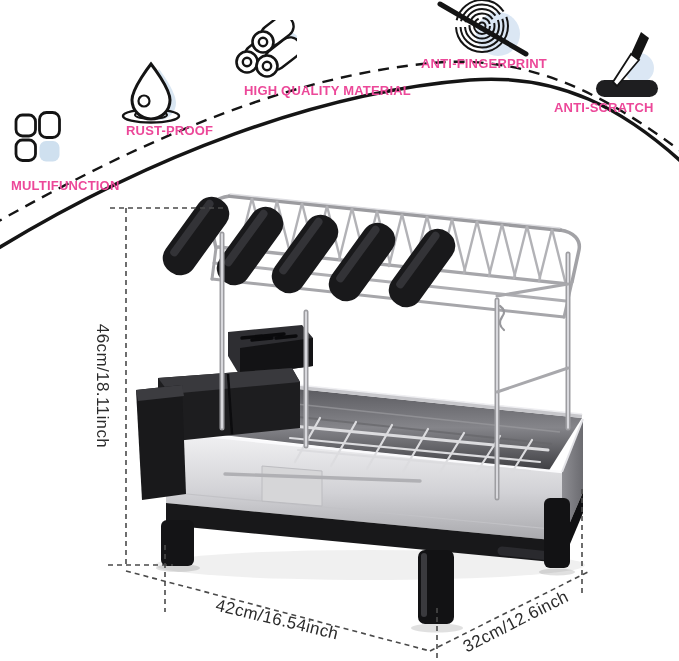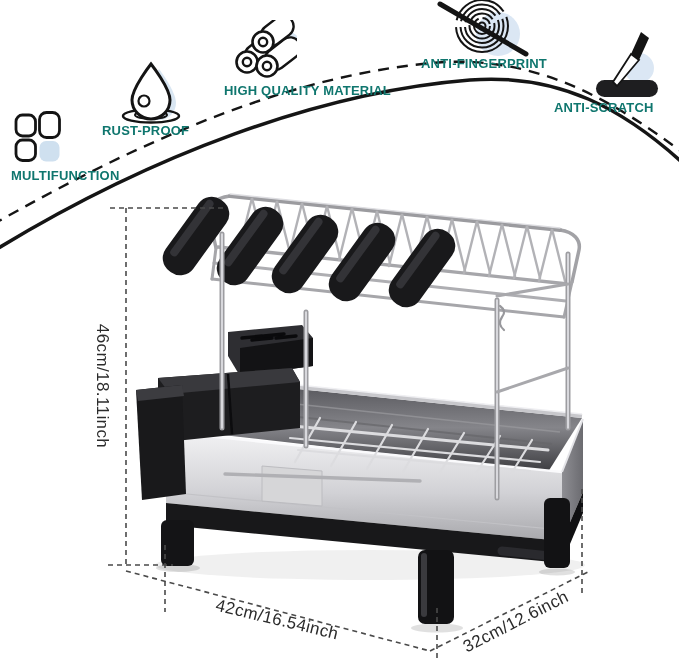--- a/index.html
+++ b/index.html
@@ -2,21 +2,21 @@
 <html><head>
 <meta charset="utf-8">
 <style>
   html,body{margin:0;padding:0;background:#fff;}
   .canvas{
     position:relative;width:679px;height:661px;background:#ffffff;overflow:hidden;
     font-family:"Liberation Sans", sans-serif;
   }
   .feature-label{
     position:absolute;font-weight:700;font-size:13px;letter-spacing:.2px;
-    color:#0f766e;white-space:nowrap;
+    color:#ec4899;white-space:nowrap;
   }
   .dim-label{
     position:absolute;font-size:17px;color:#2b2b2b;white-space:nowrap;
     letter-spacing:.4px;text-align:center;height:20px;line-height:20px;
   }
   .icon-box{position:absolute;}
   svg{display:block;}
   .scene{position:absolute;left:0;top:0;}
 </style>
 </head>
@@ -86,23 +86,23 @@
 
   <div class="icon-box" style="left:595px;top:28px">
     <svg width="66" height="72" viewBox="0 0 66 72">
       <circle cx="44" cy="40" r="15" fill="#dbe7f4"></circle>
       <rect x="1" y="52" width="62" height="17" rx="8.5" fill="#1e1e20"></rect>
       <polygon points="36,26 44,32 22,58 18,54" fill="#fff" stroke="#141414" stroke-width="1.8"></polygon>
       <polygon points="46,4 54,10 44,32 36,26" fill="#141414"></polygon>
     </svg>
   </div>
 
-  <div class="feature-label" style="left:11px;top:168px">MULTIFUNCTION</div>
-  <div class="feature-label" style="left:102px;top:123px">RUST-PROOF</div>
-  <div class="feature-label" style="left:224px;top:83px">HIGH QUALITY MATERIAL</div>
+  <div class="feature-label" style="left:11px;top:178px">MULTIFUNCTION</div>
+  <div class="feature-label" style="left:126px;top:123px">RUST-PROOF</div>
+  <div class="feature-label" style="left:244px;top:83px">HIGH QUALITY MATERIAL</div>
   <div class="feature-label" style="left:421px;top:56px">ANTI-FINGERPRINT</div>
   <div class="feature-label" style="left:554px;top:100px">ANTI-SCRATCH</div>
 
   <svg class="scene" width="679" height="661" viewBox="0 0 679 661">
     <defs>
       <linearGradient id="gFront" x1="0" y1="0" x2="0" y2="1">
         <stop offset="0" stop-color="#f2f2f4"></stop>
           <stop offset=".55" stop-color="#d2d2d6"></stop>
           <stop offset="1" stop-color="#a8a8ac"></stop>
       </linearGradient>

